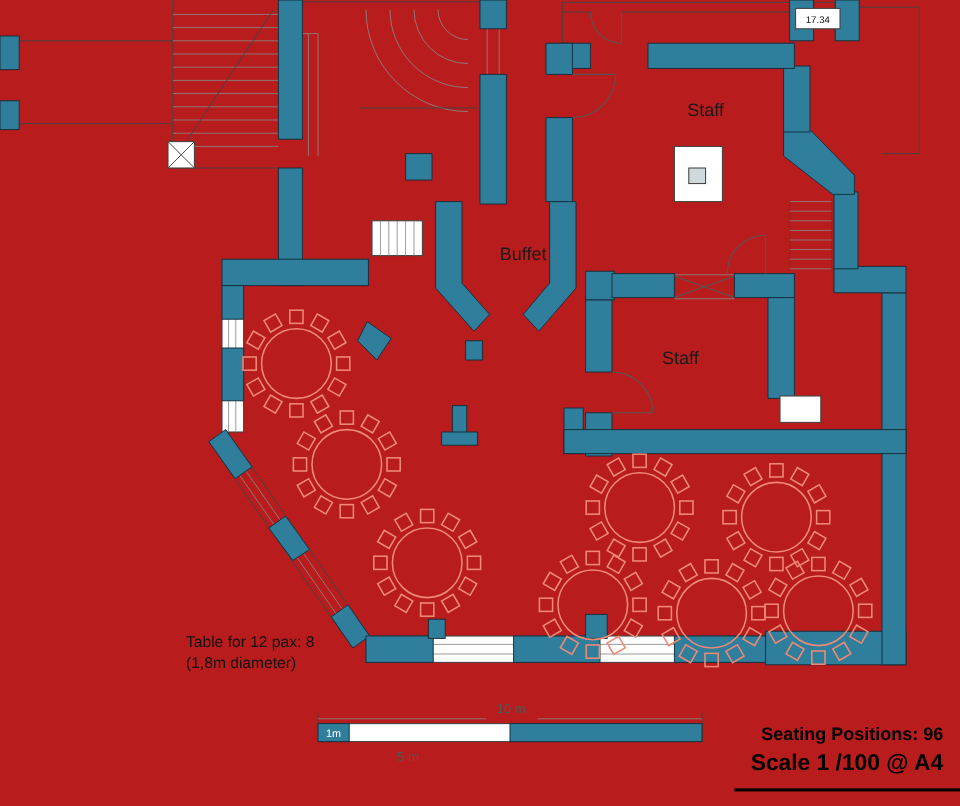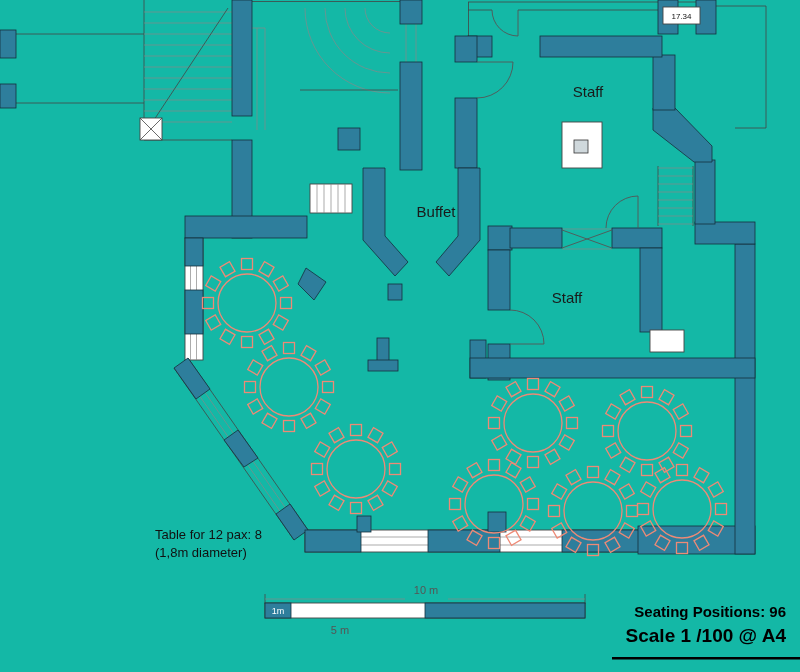--- a/index.html
+++ b/index.html
@@ -1,16 +1,16 @@
 <!DOCTYPE html>
 <html style="--wall: #2e7e9c; --table: #ee8a76;"><head>
 <meta charset="utf-8">
 <style>
   html,body{margin:0;padding:0;background:#fff;}
-  #stage{position:relative;width:800px;height:672px;background:#14b8a6;overflow:hidden;
+  #stage{position:relative;width:800px;height:672px;background:#b91c1c;overflow:hidden;
          font-family:"Liberation Sans",sans-serif;}
   svg{position:absolute;left:0;top:0;}
   .wall{fill:var(--wall,#2e7e9c);stroke:#14303c;stroke-width:.8;}
   .whitebox{fill:#fff;stroke:#444;stroke-width:.9;}
   .thin{stroke:#444;stroke-width:.8;fill:none;}
   .thin-lt{stroke:#888;stroke-width:.7;fill:none;}
   .door{stroke:#555;stroke-width:.9;fill:none;}
   .table-shape{fill:none;stroke:var(--table,#ee8a76);stroke-width:1.3;}
   .plan-label{font-size:15px;fill:#1a1a1a;}
   .tiny-label{font-size:8px;fill:#111;}

